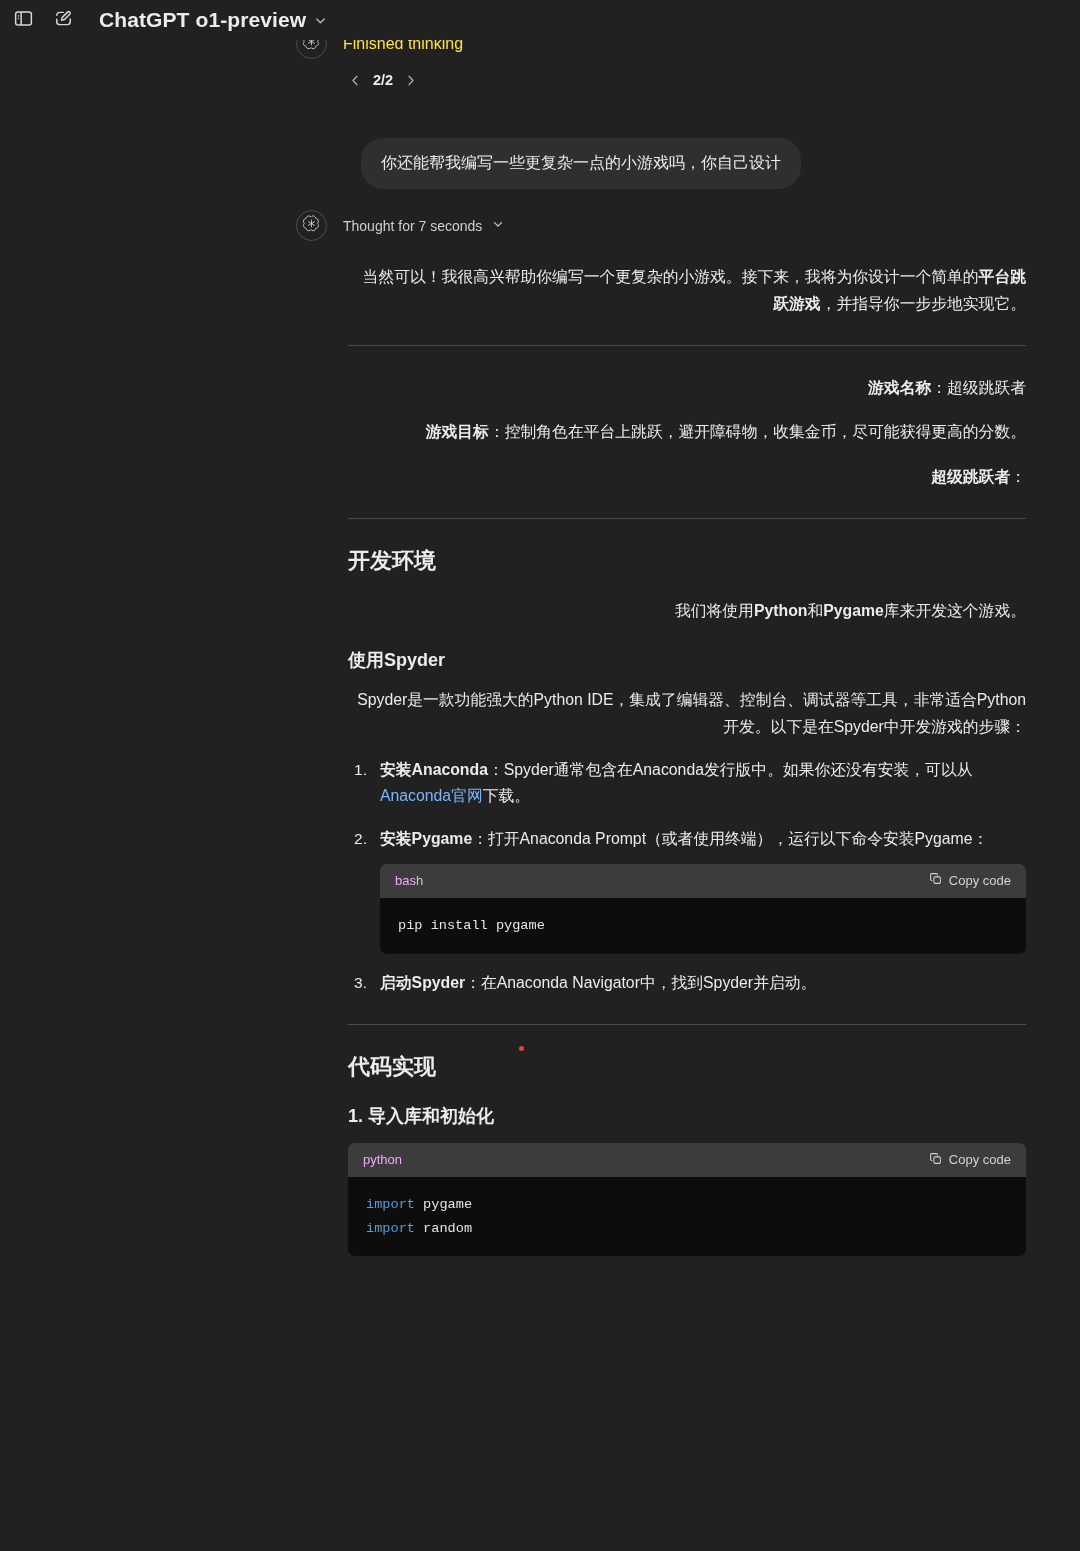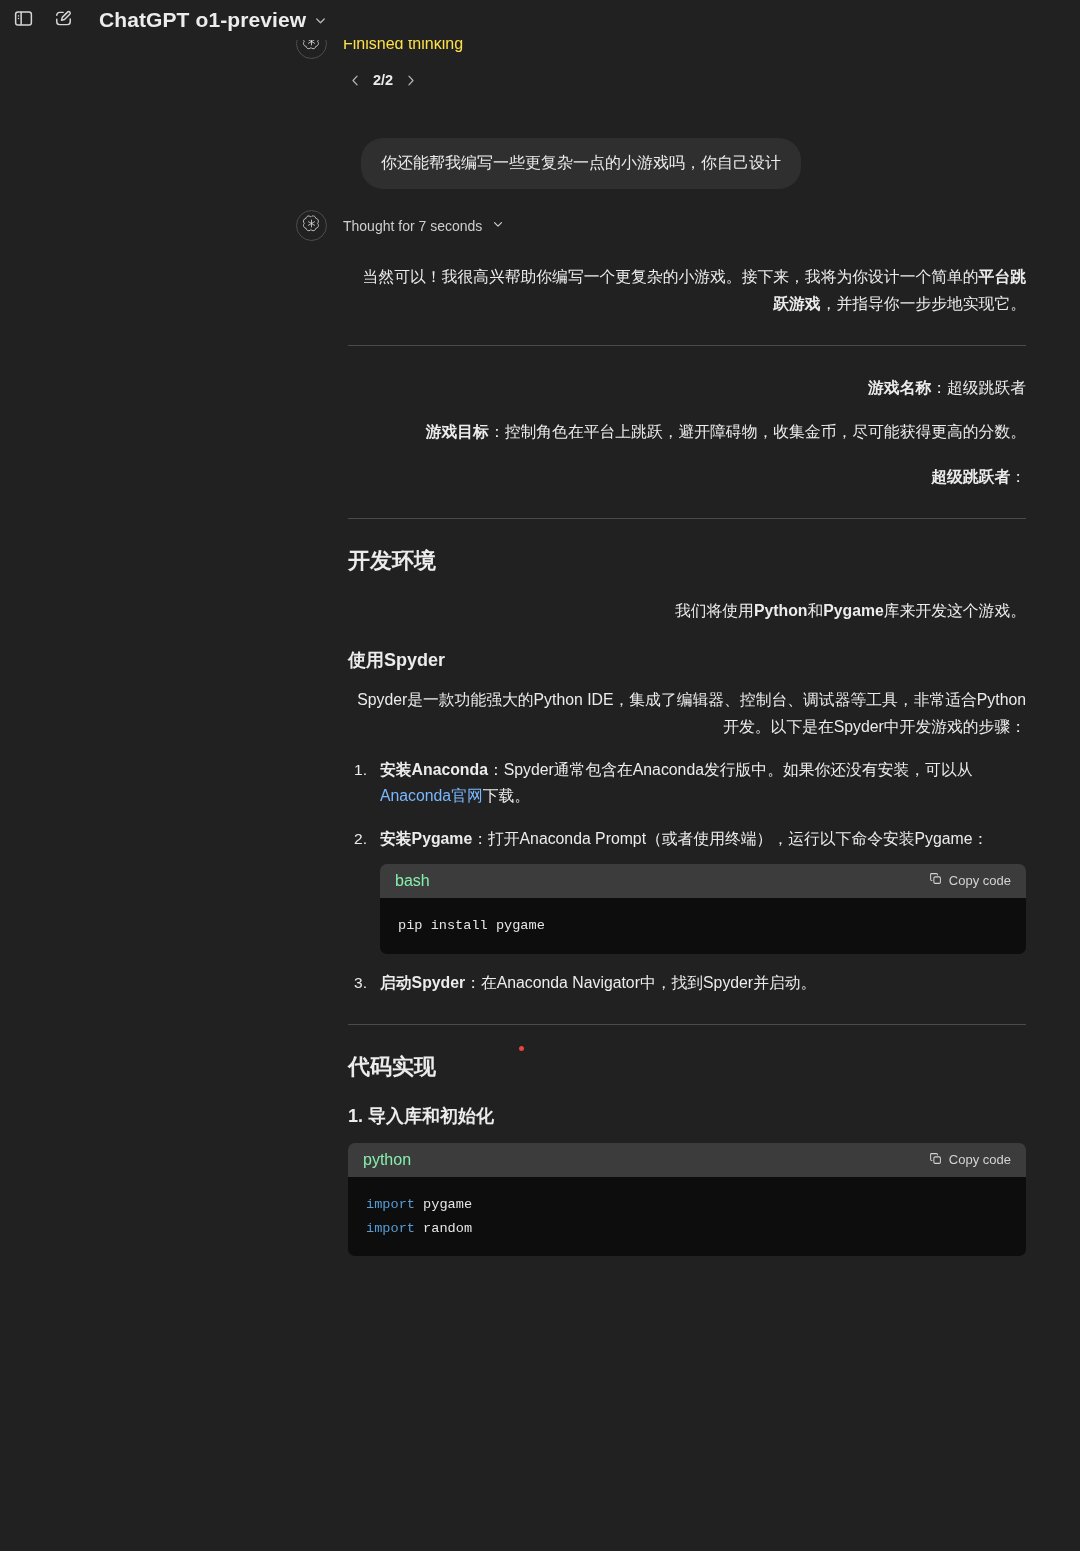--- a/index.html
+++ b/index.html
@@ -119,21 +119,21 @@
   }
   a.link { color: #7ab7ff; text-decoration: none; }
 
   
   .code-block { border-radius: 7px; overflow: hidden; margin: 12px 0 14px; }
   .code-head {
     background: #3c3c3c; height: 34px;
     display: flex; align-items: center; justify-content: space-between;
     padding: 0 15px;
   }
-  .code-lang { font-size: 16px; color: #86efac; text-align: center; }
+  .code-lang { font-size: 13px; color: #f0abfc; text-align: center; }
   .copy-btn {
     display: flex; align-items: center; gap: 7px;
     font-size: 13px; color: #d3d3d3; cursor: pointer;
   }
   .code-body {
     background: #0d0d0d; padding: 16px 18px;
     font-family: "Liberation Mono", "DejaVu Sans Mono", monospace;
     font-size: 13.6px; line-height: 1.75; color: #e6e6e6;
     white-space: pre;
   }

